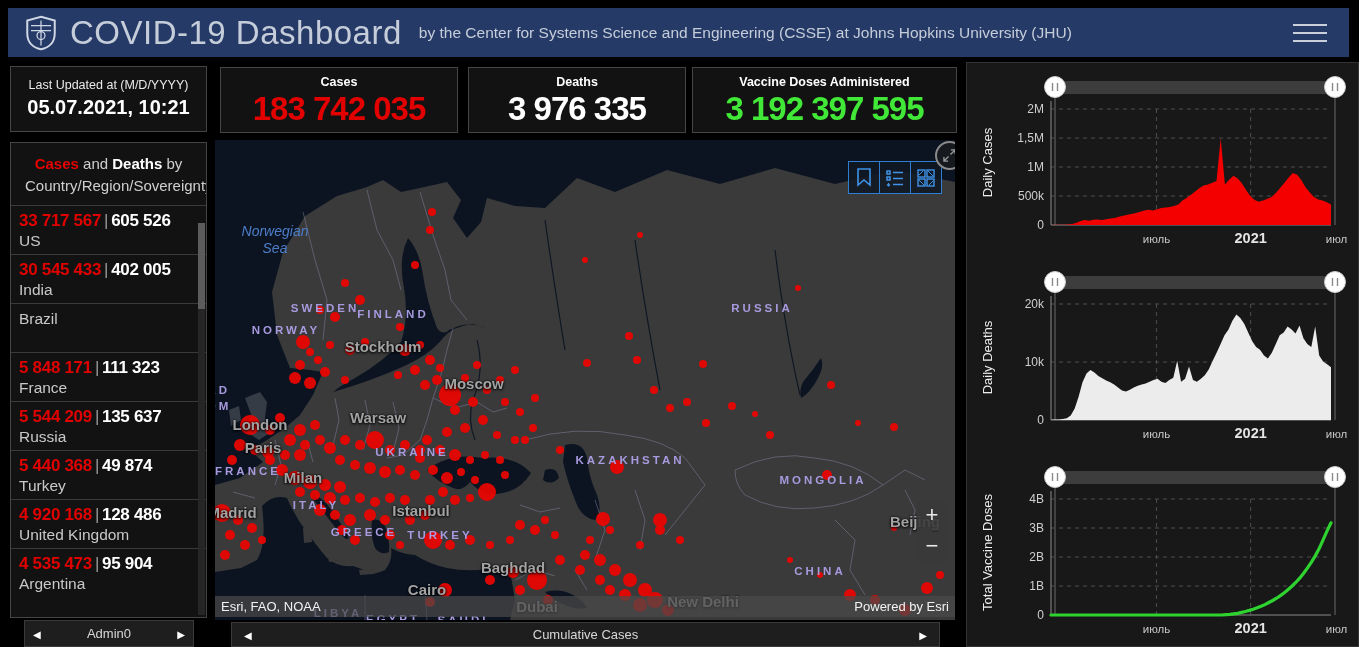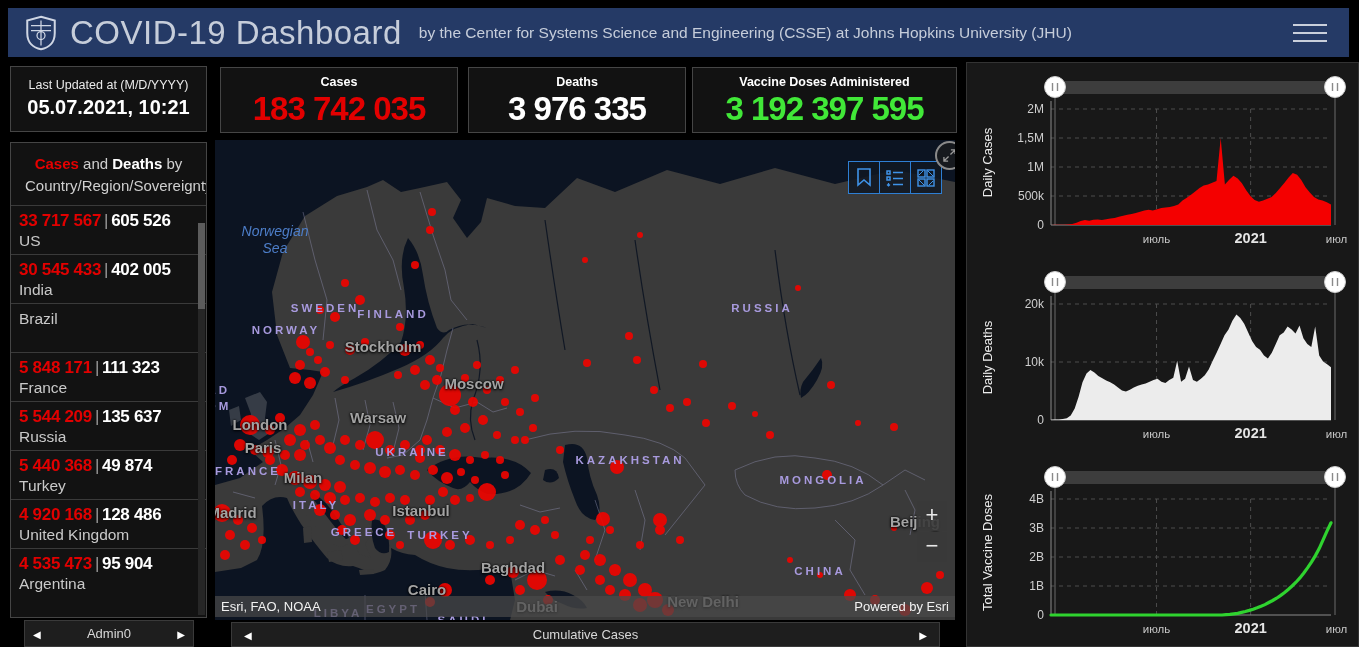--- a/index.html
+++ b/index.html
@@ -415,21 +415,21 @@
       <div class="m-lbl lbl-country" style="left: 547px; top: 168px;">RUSSIA</div>
       <div class="m-lbl lbl-country" style="left: 197px; top: 312px;">UKRAINE</div>
       <div class="m-lbl lbl-country" style="left: 415px; top: 320px;">KAZAKHSTAN</div>
       <div class="m-lbl lbl-country" style="left: 608px; top: 340px; text-align: center;">MONGOLIA</div>
       <div class="m-lbl lbl-country" style="left: 33px; top: 331px;">FRANCE</div>
       <div class="m-lbl lbl-country" style="left: 89px; top: 365px; margin-left: 12px;">ITALY</div>
       <div class="m-lbl lbl-country" style="left: 149px; top: 392px;">GREECE</div>
       <div class="m-lbl lbl-country" style="left: 225px; top: 395px;">TURKEY</div>
       <div class="m-lbl lbl-country" style="left: 605px; top: 431px;">CHINA</div>
       <div class="m-lbl lbl-country" style="left: 123px; top: 473px;">LIBYA</div>
-      <div class="m-lbl lbl-country" style="left: 178px; top: 469px;">EGYPT</div>
+      <div class="m-lbl lbl-country" style="left: 178px; top: 479px;">EGYPT</div>
       <div class="m-lbl lbl-country" style="left: 248px; top: 480px;">SAUDI</div>
       <div class="m-lbl lbl-country" style="left: 4px; top: 250px;">ED</div>
       <div class="m-lbl lbl-country" style="left: 4px; top: 266px;">OM</div>
       <div class="m-lbl lbl-city" style="left: 168px; top: 206px;">Stockholm</div>
       <div class="m-lbl lbl-city" style="left: 259px; top: 243px;">Moscow</div>
       <div class="m-lbl lbl-city" style="left: 163px; top: 277px;">Warsaw</div>
       <div class="m-lbl lbl-city" style="left: 45px; top: 284px;">London</div>
       <div class="m-lbl lbl-city" style="left: 48px; top: 307px;">Paris</div>
       <div class="m-lbl lbl-city" style="left: 88px; top: 337px;">Milan</div>
       <div class="m-lbl lbl-city" style="left: 17px; top: 372px;">Madrid</div>

